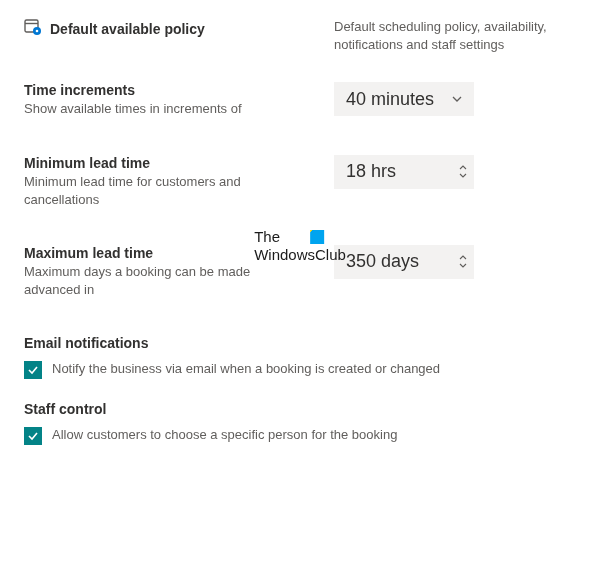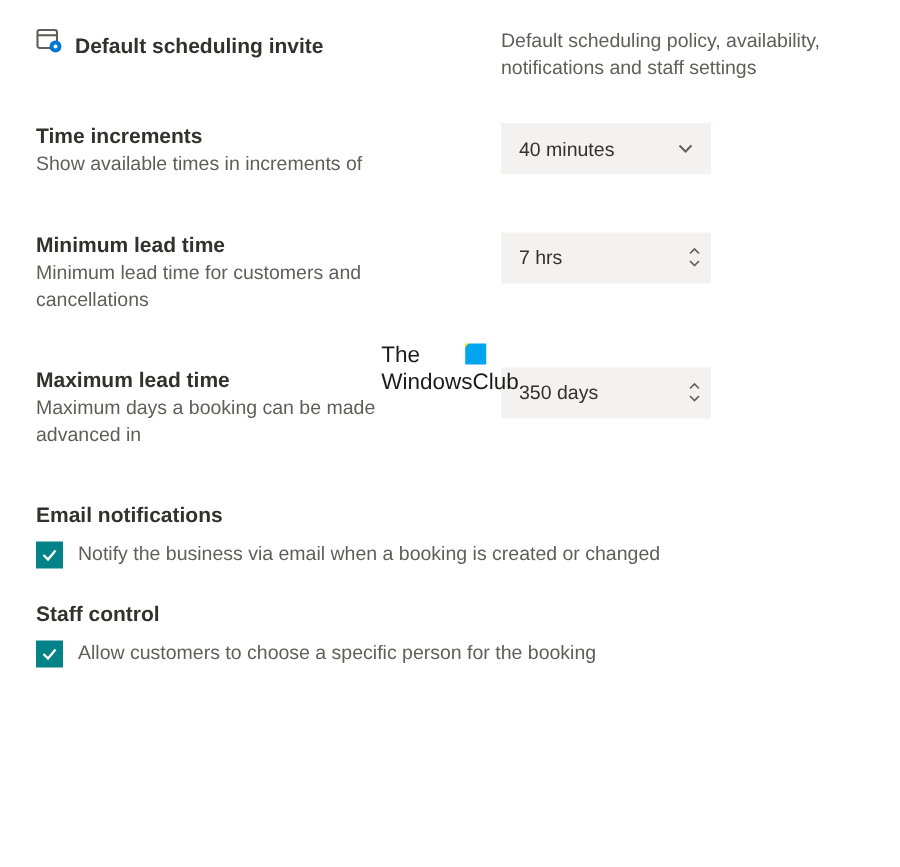--- a/index.html
+++ b/index.html
@@ -56,21 +56,21 @@
     line-height: 1.4;
   }
   .dropdown, .spinner {
     width: 140px;
     height: 34px;
     background: #f3f2f1;
     display: flex;
     align-items: center;
     justify-content: space-between;
     padding: 0 10px 0 12px;
-    font-size: 13px;
+    font-size: 18px;
     color: #323130;
     cursor: pointer;
   }
   .spinner {
     padding-right: 6px;
   }
   .chevron {
     width: 14px;
     height: 14px;
     display: flex;
@@ -138,21 +138,21 @@
 <div class="header-row">
   <div class="header-left">
     <span>
       <svg width="18" height="18" viewBox="0 0 18 18">
         <rect x="1" y="2" width="13" height="12" rx="1.5" fill="none" stroke="#605e5c" stroke-width="1.4"></rect>
         <line x1="1" y1="5.5" x2="14" y2="5.5" stroke="#605e5c" stroke-width="1.4"></line>
         <circle cx="13" cy="13" r="4" fill="#0078d4"></circle>
         <circle cx="13" cy="13" r="1.3" fill="#fff"></circle>
       </svg>
     </span>
-    <span class="header-title">Default scheduling invite</span>
+    <span class="header-title">Default available policy</span>
   </div>
   <div class="header-desc">Default scheduling policy, availability, notifications and staff settings</div>
 </div>
 
 <div class="field-row">
   <div class="field-text">
     <div class="field-label">Time increments</div>
     <div class="field-desc">Show available times in increments of</div>
   </div>
   <div class="dropdown">
@@ -164,21 +164,21 @@
     </span>
   </div>
 </div>
 
 <div class="field-row">
   <div class="field-text">
     <div class="field-label">Minimum lead time</div>
     <div class="field-desc">Minimum lead time for customers and cancellations</div>
   </div>
   <div class="spinner">
-    <span>7 hrs</span>
+    <span>18 hrs</span>
     <span class="spinner-arrows">
       <span class="tiny-arrow">
           <svg width="8" height="5" viewBox="0 0 8 5">
             <path d="M1 4 L4 1 L7 4" fill="none" stroke="#605e5c" stroke-width="1.1"></path>
           </svg>
         </span>
       <span class="tiny-arrow">
           <svg width="8" height="5" viewBox="0 0 8 5">
             <path d="M1 1 L4 4 L7 1" fill="none" stroke="#605e5c" stroke-width="1.1"></path>
           </svg>

